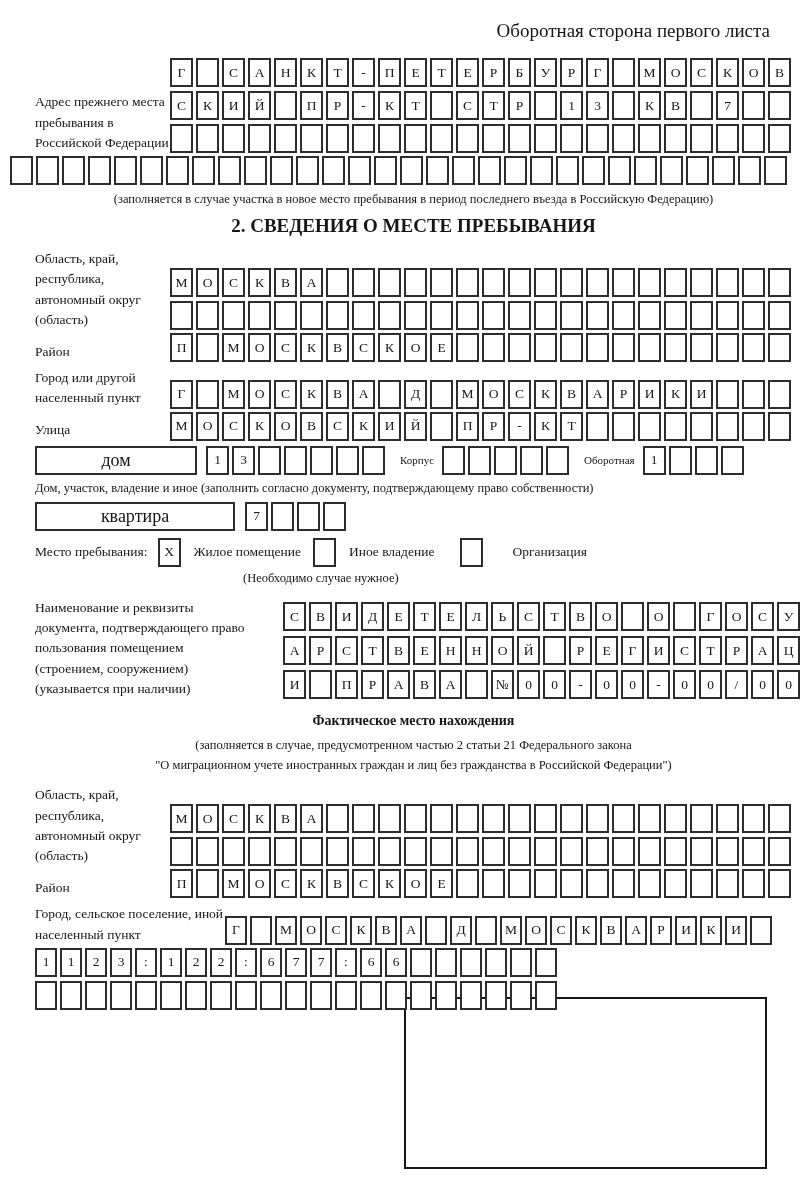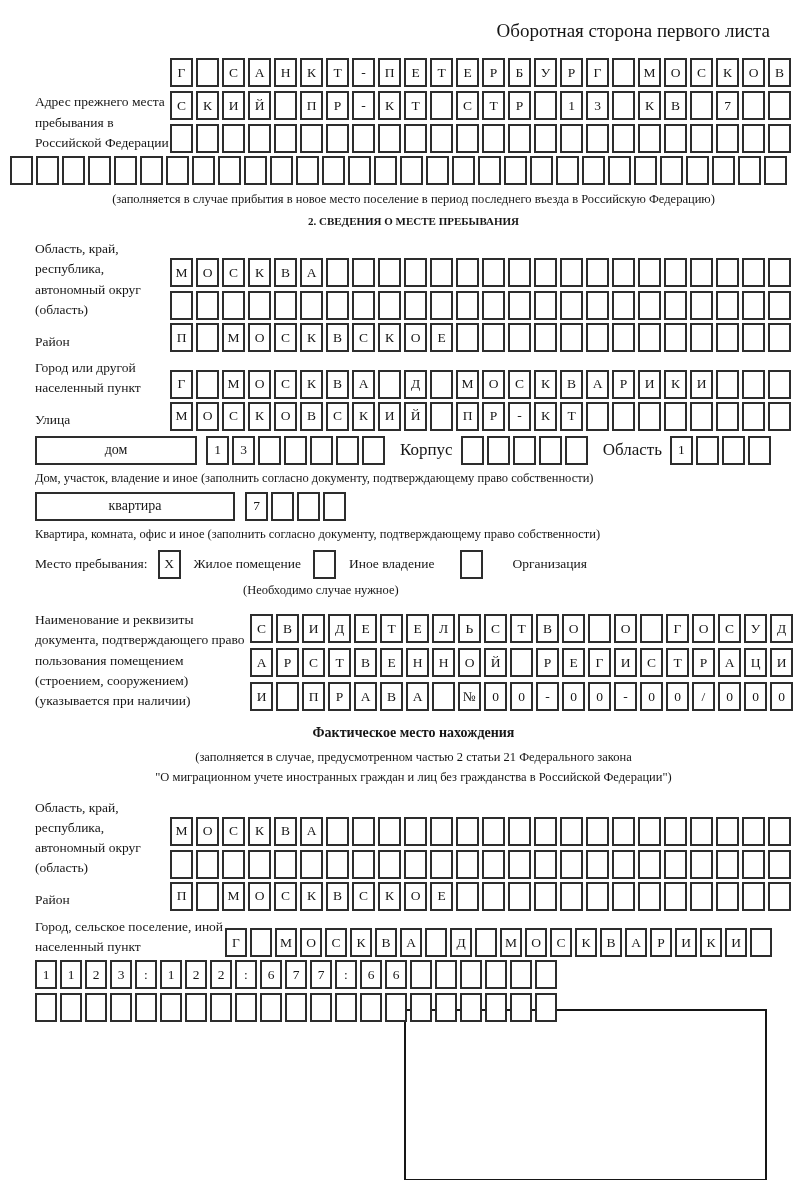--- a/index.html
+++ b/index.html
@@ -31,41 +31,41 @@
     font-size: 13.5px; background: #fff; flex: 0 0 auto;
   }
   .cells-sm .cell { width: 18px; }
 
   .fullrow { margin: 2px 0 5px -25px; }
 
   .note { font-size: 12.5px; line-height: 1.45; }
   .center { text-align: center; }
   .note-left { margin: 2px 0 4px 0; }
 
-  .section-title { text-align: center; font-weight: bold; font-size: 11px; margin: 7px 0 9px 0; }
+  .section-title { text-align: center; font-weight: bold; font-size: 19px; margin: 7px 0 9px 0; }
   .sub-title { text-align: center; font-weight: bold; font-size: 14px; margin: 14px 0 7px 0; }
 
   .house-row { display: flex; align-items: center; margin: 5px 0 4px 0; }
   .named-box {
     box-sizing: content-box; height: 25px;
     border: 2px solid #2d2d2d;
     display: inline-flex; align-items: center; justify-content: center;
-    font-size: 14px; flex: 0 0 auto;
+    font-size: 18px; flex: 0 0 auto;
   }
   .dom-box { width: 158px; margin-right: 9px; }
   .kv-box  { width: 196px; margin-right: 10px; }
-  .inline-label { font-size: 17px; margin: 0 8px 0 12px; white-space: nowrap; }
+  .inline-label { font-size: 11px; margin: 0 8px 0 12px; white-space: nowrap; }
 
   .stay-row { display: flex; align-items: center; font-size: 13.5px; margin: 7px 0 2px 0; }
   .stay-row .sp10 { margin-left: 10px; }
   .stay-row .sp12 { margin-left: 12px; }
   .stay-row .sp26 { margin-left: 26px; }
   .choose-note { margin: 0 0 8px 208px; }
 
-  .doc-field { margin-bottom: 2px; }
+  .doc-field { margin-bottom: 2px; gap: 33px; }
   .doc-field .rows { gap: 5px; }
 
   .fact-note { margin: 0 0 2px 0; }
 
   .stamp-wrap { margin-left: 365px; margin-top: -16px; width: 402px; }
   .stamp-box { width: 359px; height: 168px; border: 2px solid #161616; margin-left: 4px; background: #fff; }
 </style>
 </head>
 <body>
 
@@ -181,21 +181,21 @@
       <span class="cell"></span>
       <span class="cell"></span>
       <span class="cell"></span>
       <span class="cell"></span>
       <span class="cell"></span>
       <span class="cell"></span>
       <span class="cell"></span>
       <span class="cell"></span>
       <span class="cell"></span>
     </div>
-  <div class="note center">(заполняется в случае прибытия в новое место поселение в период последнего въезда в Российскую Федерацию)</div>
+  <div class="note center">(заполняется в случае участка в новое место пребывания в период последнего въезда в Российскую Федерацию)</div>
 
   <div class="section-title">2. СВЕДЕНИЯ О МЕСТЕ ПРЕБЫВАНИЯ</div>
 
   <div class="field">
     <div class="label">Область, край, республика, автономный округ (область)</div>
     <div class="rows">
       <div class="cellrow">
           <span class="cell">М</span>
           <span class="cell">О</span>
           <span class="cell">С</span>
@@ -352,40 +352,39 @@
         <span class="cell"></span>
       </div>
     <span class="inline-label">Корпус</span>
     <div class="cellrow">
         <span class="cell"></span>
         <span class="cell"></span>
         <span class="cell"></span>
         <span class="cell"></span>
         <span class="cell"></span>
       </div>
-    <span class="inline-label">Область</span>
+    <span class="inline-label">Оборотная</span>
     <div class="cellrow">
         <span class="cell">1</span>
         <span class="cell"></span>
         <span class="cell"></span>
         <span class="cell"></span>
       </div>
   </div>
   <div class="note note-left">Дом, участок, владение и иное (заполнить согласно документу, подтверждающему право собственности)</div>
 
   <div class="house-row">
     <div class="named-box kv-box">квартира</div>
     <div class="cellrow">
         <span class="cell">7</span>
         <span class="cell"></span>
         <span class="cell"></span>
         <span class="cell"></span>
       </div>
   </div>
-  <div class="note note-left">Квартира, комната, офис и иное (заполнить согласно документу, подтверждающему право собственности)</div>
 
   <div class="stay-row">
     <span>Место пребывания:</span>
     <span class="cellrow sp10">
         <span class="cell">X</span>
       </span>
     <span class="sp10">Жилое помещение</span>
     <span class="cellrow sp12">
         <span class="cell"></span>
       </span>

